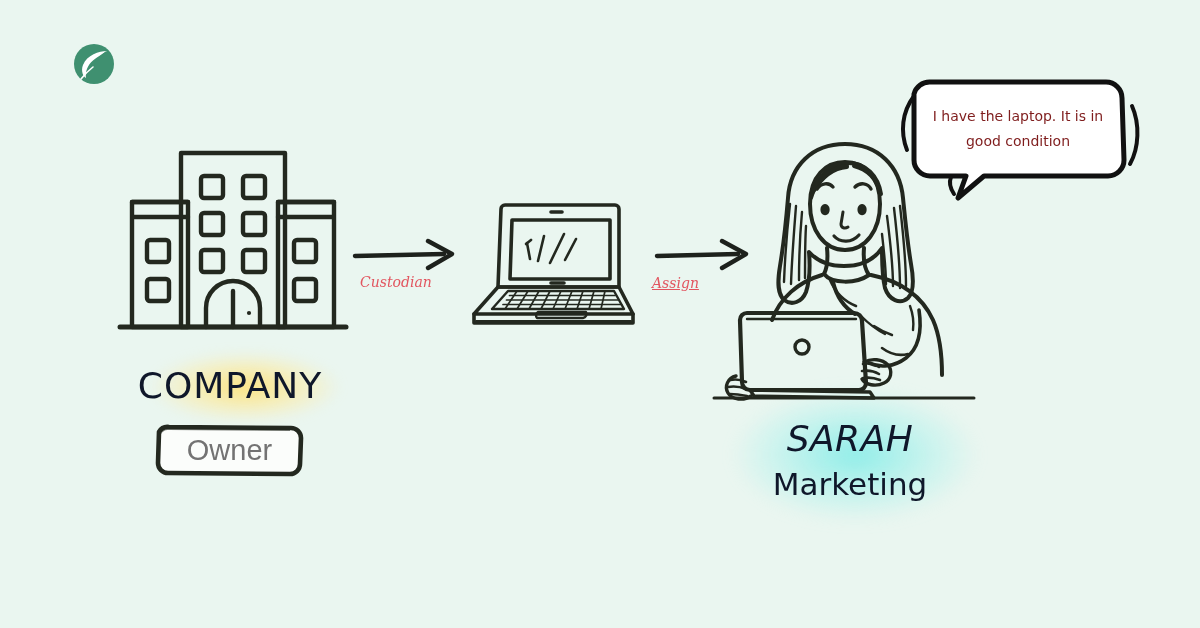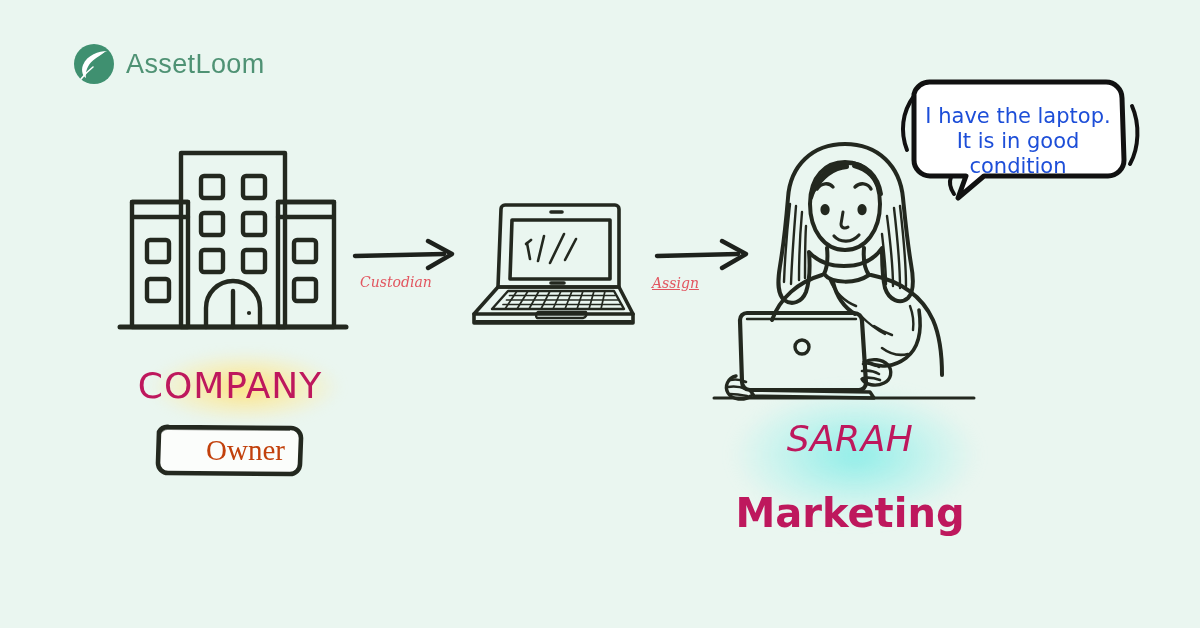--- a/index.html
+++ b/index.html
@@ -77,21 +77,21 @@
     width: 240px;
     height: 130px;
     background: radial-gradient(ellipse at center, rgba(120,235,230,0.80) 0%, rgba(150,240,235,0.38) 45%, rgba(180,245,240,0.0) 74%);
     filter: blur(8px);
   }
 
   
   .label-title {
     position: absolute;
     font-family: "DejaVu Sans", sans-serif;
-    color: #be185d;
+    color: #0f172a;
     text-align: center;
     white-space: nowrap;
   }
   #company-title {
     left: 110px;
     top: 365px;
     width: 240px;
     font-size: 36px;
     letter-spacing: 1px;
     font-weight: 400;
@@ -100,47 +100,47 @@
     left: 730px;
     top: 418px;
     width: 240px;
     font-size: 36px;
     letter-spacing: 0.5px;
     font-weight: 400;
     font-style: italic;
   }
   #sarah-dept {
     left: 730px;
-    top: 490px;
+    top: 466px;
     width: 240px;
-    font-size: 40px;
-    font-weight: 700;
+    font-size: 31px;
+    font-weight: 400;
   }
 
   
   .badge-wrap {
     position: absolute;
   }
   .badge-wrap svg {
     position: absolute;
     left: 0;
     top: 0;
     overflow: visible;
   }
   .badge-text {
     position: absolute;
-    left: 16px;
+    left: 0;
     top: 0;
     width: 100%;
     height: 100%;
     display: flex;
     align-items: center;
     justify-content: center;
-    font-family: Liberation Serif, serif;
-    color: #c2410c;
+    font-family: Liberation Sans, sans-serif;
+    color: #737373;
     white-space: nowrap;
   }
   #owner-badge {
     left: 148px;
     top: 424px;
     width: 163px;
     height: 53px;
   }
   #owner-badge .badge-text { font-size: 29px; }
   #custodian-badge {
@@ -170,38 +170,37 @@
     width: 252px;
     height: 125px;
   }
   #speech-text {
     position: absolute;
     left: 24px;
     top: 26px;
     width: 204px;
     text-align: center;
     font-family: "DejaVu Sans", sans-serif;
-    font-size: 21px;
+    font-size: 14px;
     line-height: 25px;
-    color: #1d4ed8;
+    color: #7f1d1d;
   }
 </style>
 </head>
 <body>
 
 <div id="canvas">
 
   <div id="brand">
     <svg id="brand-mark" viewBox="0 0 44 44">
       <circle cx="22" cy="22" r="20" fill="#3f9070"></circle>
       <path d="M35 9 C27 9 15 13 11 23 C8.5 29.5 11.5 34.5 14 36 C13 30 15.5 23 21 18.5 C25 15.2 30 12 35 9 Z" fill="#ffffff"></path>
       <path d="M34 10 C26 16 19 24 15.5 34.5" fill="none" stroke="#3f9070" stroke-width="1.1" stroke-linecap="round"></path>
       <path d="M9 37 C12 33 16 29 21 25" fill="none" stroke="#ffffff" stroke-width="1.6" stroke-linecap="round"></path>
     </svg>
-    <div id="brand-name">AssetLoom</div>
   </div>
 
   <div class="glow" id="company-glow"></div>
   <div class="glow" id="sarah-glow"></div>
 
   <svg class="sketch" style="left:118px; top:140px; width:230px; height:200px;" viewBox="0 0 230 200">
     <g fill="none" stroke="#23281f" stroke-width="4.4" stroke-linecap="round" stroke-linejoin="round">
 
       <path d="M14 62 L14 187 L70 187 L70 62 Z"></path>
       <path d="M14 62 L70 62"></path>

